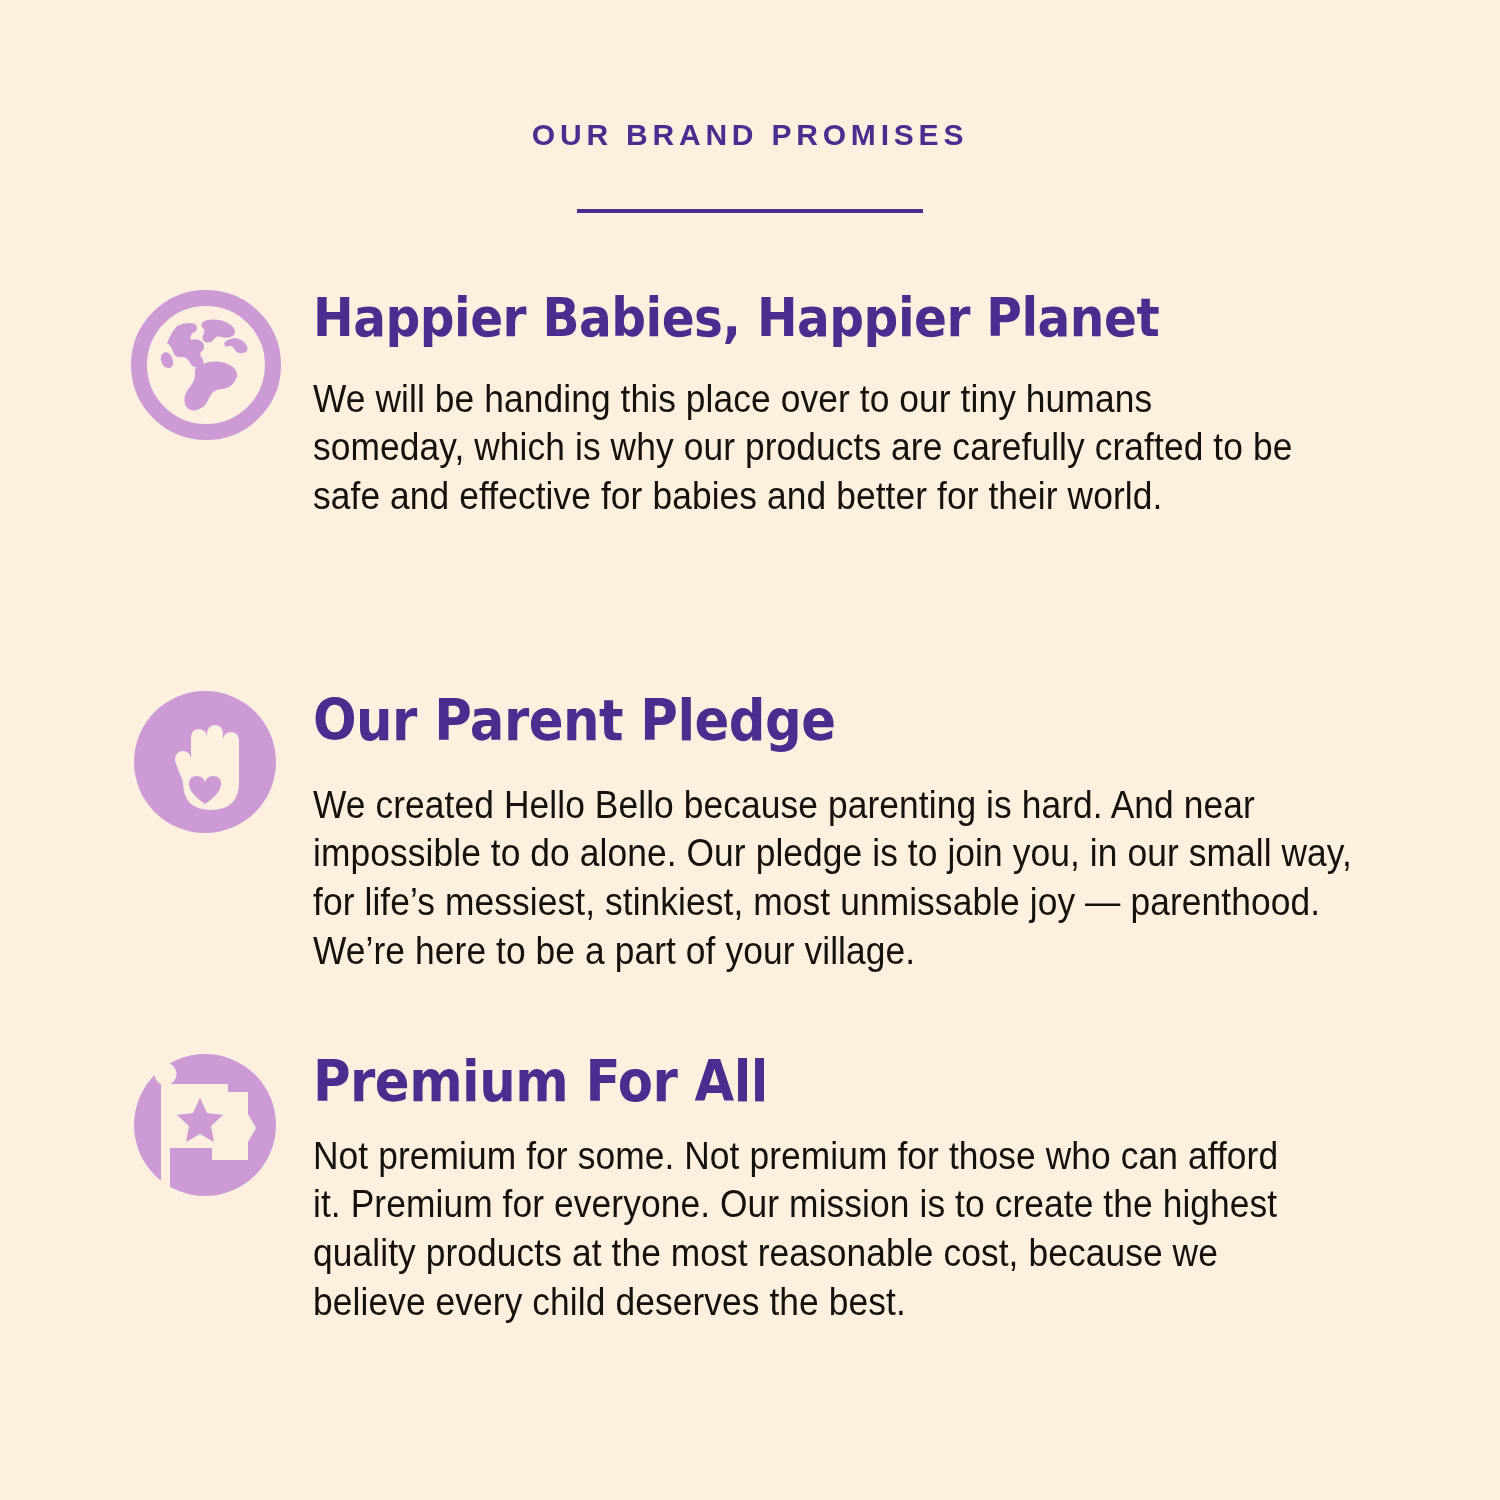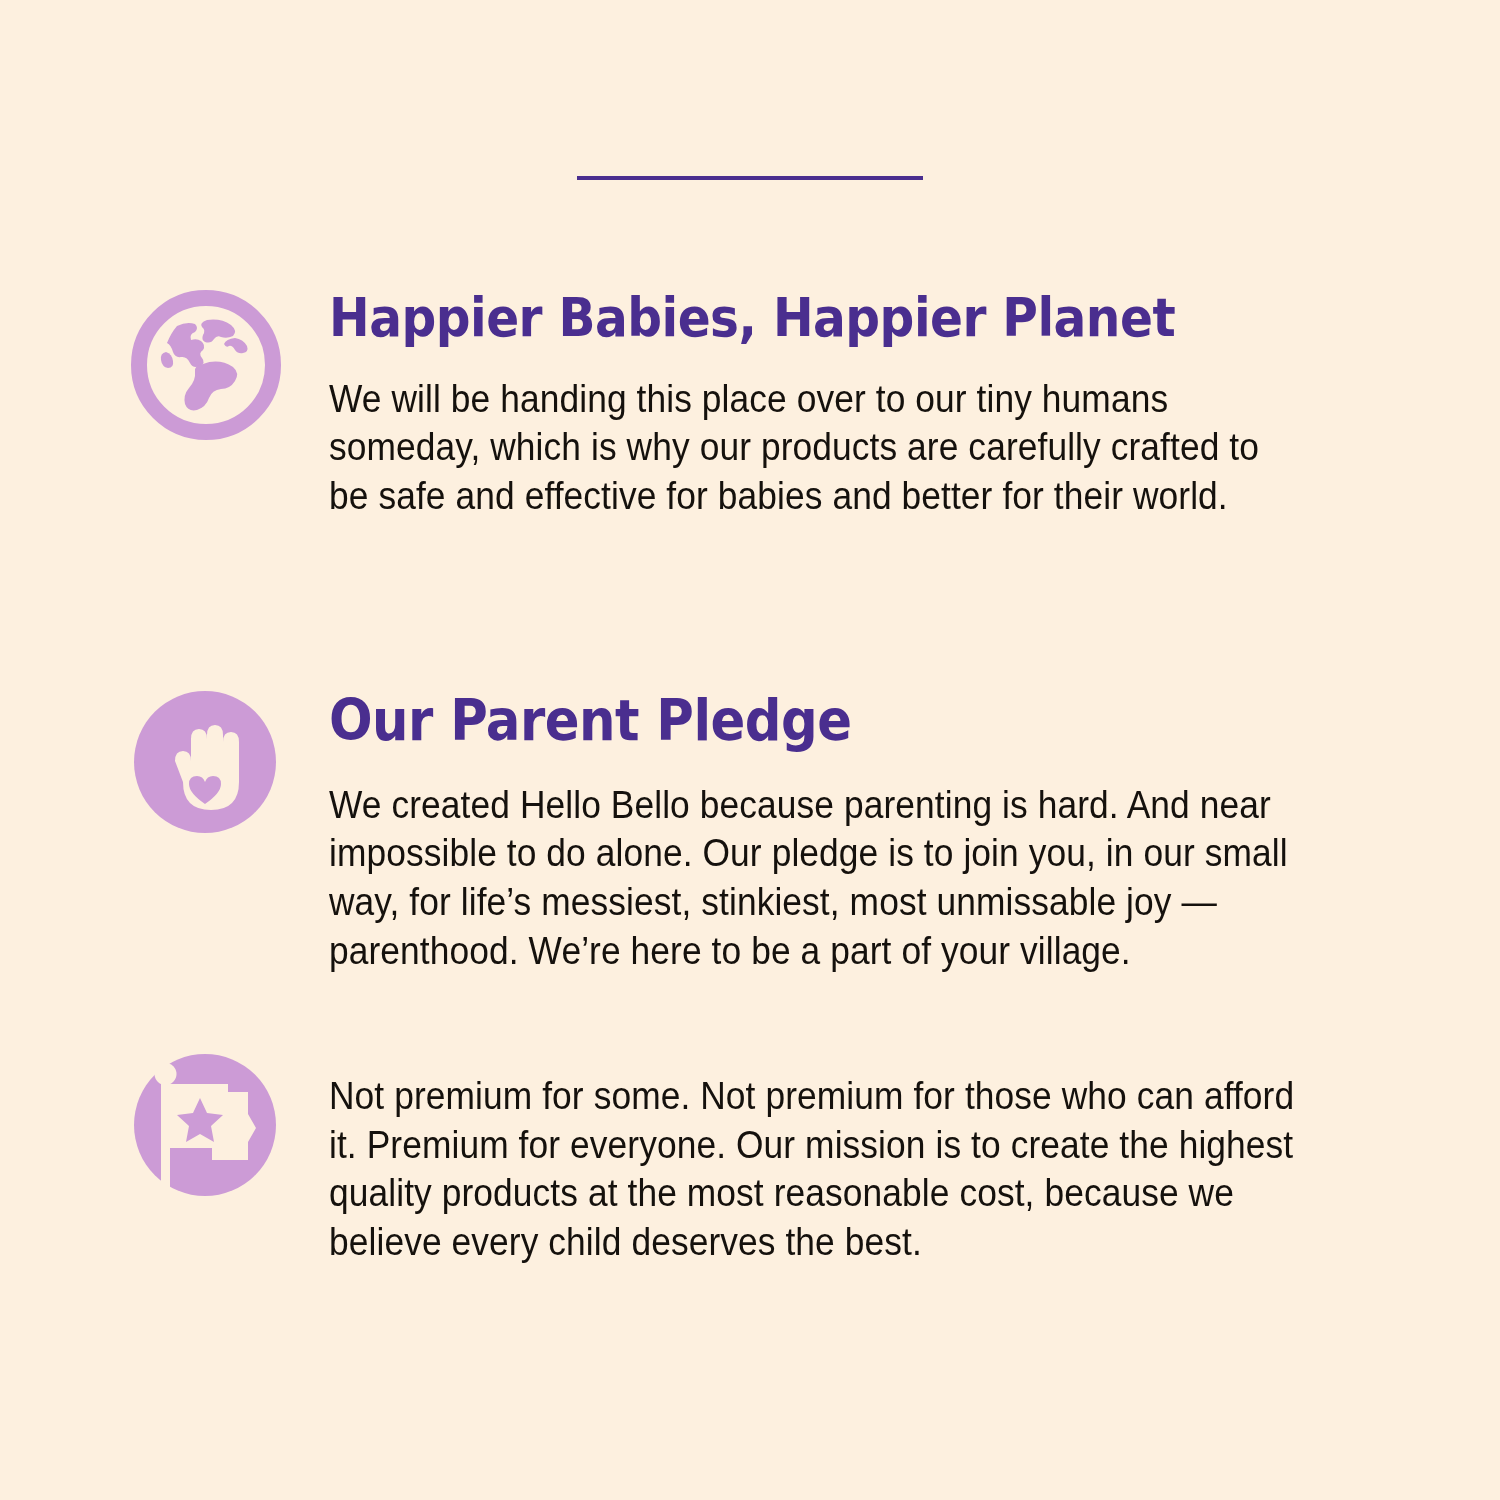--- a/index.html
+++ b/index.html
@@ -31,21 +31,21 @@
   .rule {
     margin:58px auto 0 auto;
     width:346px;
     height:4px;
     background:#4A2E8F;
   }
 
   
   .promise {
     position:absolute;
-    left:0; width:1500px;padding-left:16px;
+    left:0; width:1500px;
   }
   .promise-1 { top:290px; }
   .promise-2 { top:691px; }
   .promise-3 { top:1052px; }
 
   .icon-wrap {
     position:absolute;
     left:131px; top:0;
     width:150px; height:150px;
   }
@@ -78,20 +78,21 @@
   .promise-2 .promise-body { padding-right:60px; }
   .promise-2 .promise-text { margin-top:30px; }
   .promise-3 .promise-text { margin-top:20px; }
 </style>
 </head>
 <body>
 
 <div class="page">
 
   <div class="header">
+    <div class="eyebrow">OUR BRAND PROMISES</div>
     <div class="rule"></div>
   </div>
 
   <div class="promise promise-1">
     <div class="icon-wrap">
       <svg viewBox="0 0 150 150" xmlns="http://www.w3.org/2000/svg">
 
         <circle cx="75" cy="75" r="67" fill="none" stroke="#CC9BD6" stroke-width="16"></circle>
 
         <path fill="#CC9BD6" d="M46 36 q10 -5 18 -2 q4 4 0 8 q-6 2 -4 8 q6 -2 10 1 q5 4 2 9 q-5 3 -1 8 q4 5 -2 8 q-7 3 -10 -3 q-3 -7 -9 -6 q-6 1 -8 -5 q-2 -7 -6 -9 q4 -10 10 -17z"></path>
@@ -132,17 +133,18 @@
 
         <rect x="30" y="22" width="9" height="128" fill="#FDF0DF"></rect>
         <circle cx="34.5" cy="22" r="11" fill="#FDF0DF"></circle>
 
         <path fill="#FDF0DF" d="M39 32 l58 0 l0 8 l20 0 l0 22 l8 14 l-8 14 l0 18 l-36 0 l0 -12 l-42 0 z"></path>
 
         <path fill="#CC9BD6" d="M69 46 l7 15 l16 2 l-12 11 l3 16 l-14 -8 l-14 8 l3 -16 l-12 -11 l16 -2 z"></path>
       </svg>
     </div>
     <div class="promise-body">
+      <div class="promise-title">Premium For All</div>
       <div class="promise-text">Not premium for some. Not premium for those who can afford it. Premium for everyone. Our mission is to create the highest quality products at the most reasonable cost, because we believe every child deserves the best.</div>
     </div>
   </div>
 
 </div>
 
 </body></html>

